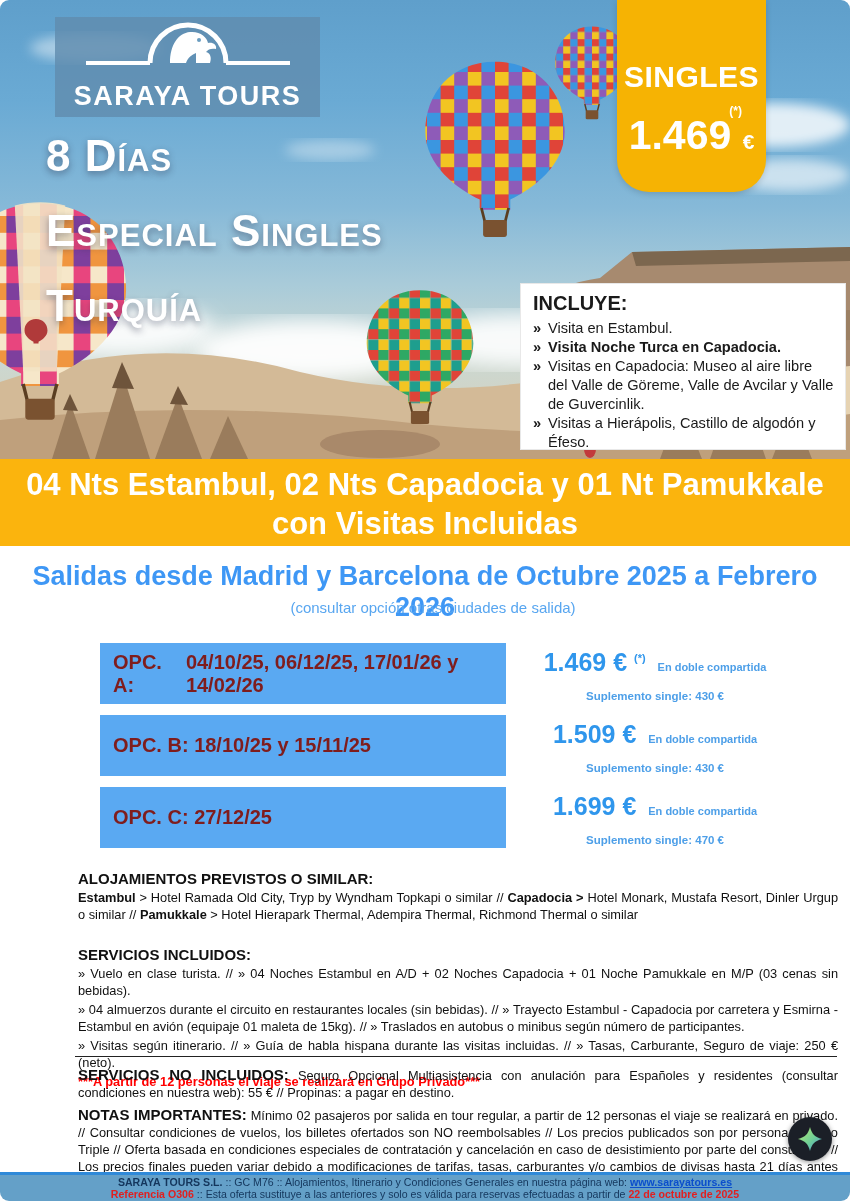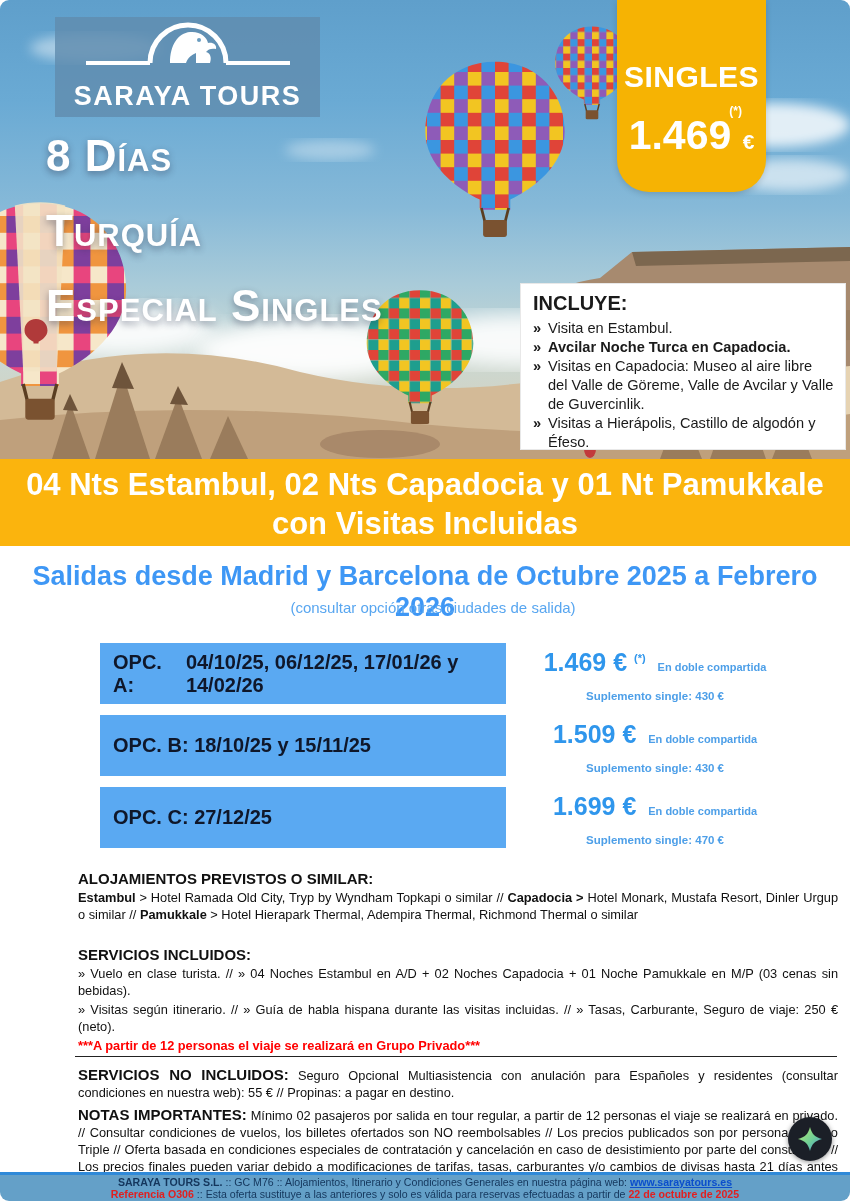--- a/index.html
+++ b/index.html
@@ -37,21 +37,21 @@
   
   .banner{position:absolute;left:0;top:459px;width:850px;height:87px;background:#FBB40D;color:#fff;
           text-align:center;font-weight:bold;font-size:31px;line-height:39px;padding-top:6px;box-sizing:border-box;}
 
   
   .dep-head{position:absolute;left:0;top:561px;width:850px;text-align:center;color:#3E97F5;
             font-size:27px;font-weight:bold;}
   .dep-sub{position:absolute;left:0;top:599px;width:850px;text-align:center;color:#58A6F0;font-size:15px;padding-left:8px;}
 
   .opt-row{position:absolute;left:0;width:850px;height:61px;}
-  .opt-box{position:absolute;left:100px;top:0;width:406px;height:61px;background:#5AA9F2;color:#0f172a;
+  .opt-box{position:absolute;left:100px;top:0;width:406px;height:61px;background:#5AA9F2;color:#7f1d1d;
            font-weight:bold;font-size:20px;display:flex;align-items:center;padding-left:13px;box-sizing:border-box;}
   .opt-price{position:absolute;left:515px;top:0;width:280px;height:61px;display:flex;flex-direction:column;
              justify-content:center;text-align:center;}
   .opt-price-line{font-size:25px;font-weight:bold;color:#2F96EC;line-height:26px;}
   .opt-ast{font-size:11px;vertical-align:super;}
   .opt-note{font-size:11px;font-weight:bold;color:#4D9FE8;margin-left:5px;}
   .opt-supp{font-size:11.5px;color:#4D9FE8;font-weight:bold;margin-top:10px;}
 
   
   .sec{position:absolute;left:78px;width:760px;color:#111;font-size:12.8px;line-height:17px;text-align:justify;}
@@ -193,34 +193,34 @@
       <div class="pb-label">SINGLES</div>
       <div class="pb-ast">(*)</div>
       <div class="pb-price">
         <span>1.469</span>
         <span class="pb-eur">€</span>
       </div>
     </div>
 
     <div class="hero-title">
       <div>8 Días</div>
+      <div>Especial Singles</div>
       <div>Turquía</div>
-      <div>Especial Singles</div>
     </div>
 
     <div class="includes-box">
       <div class="inc-head">INCLUYE:</div>
       <ul class="inc-list">
         <li>
           <span class="inc-bullet">»</span>
           <span>Visita en Estambul.</span>
         </li>
         <li>
           <span class="inc-bullet">»</span>
-          <span class="inc-bold">Avcilar Noche Turca en Capadocia.</span>
+          <span class="inc-bold">Visita Noche Turca en Capadocia.</span>
         </li>
         <li>
           <span class="inc-bullet">»</span>
           <span>Visitas en Capadocia: Museo al aire libre del Valle de Göreme, Valle de Avcilar y Valle de Guvercinlik.</span>
         </li>
         <li>
           <span class="inc-bullet">»</span>
           <span>Visitas a Hierápolis, Castillo de algodón y Éfeso.</span>
         </li>
       </ul>
@@ -281,20 +281,21 @@
   </div>
 
   <div class="sec" style="top:870px;">
     <div class="sec-head">ALOJAMIENTOS PREVISTOS O SIMILAR:</div>
     <p><span class="bold">Estambul</span><span> &gt; Hotel Ramada Old City, Tryp by Wyndham Topkapi o similar //  </span><span class="bold">Capadocia &gt;</span><span>  Hotel Monark, Mustafa Resort, Dinler Urgup o similar // </span><span class="bold">Pamukkale</span><span> &gt; Hotel Hierapark Thermal, Adempira Thermal, Richmond Thermal o similar</span></p>
   </div>
 
   <div class="sec" style="top:946px;">
     <div class="sec-head">SERVICIOS INCLUIDOS:</div>
     <p>» Vuelo en clase turista. // » 04 Noches Estambul en A/D + 02 Noches Capadocia + 01 Noche Pamukkale en M/P (03 cenas sin bebidas).</p>
+    <p>» 04 almuerzos durante el circuito en restaurantes locales (sin bebidas). // » Trayecto Estambul - Capadocia por carretera y Esmirna - Estambul en avión (equipaje 01 maleta de 15kg). // » Traslados en autobus o minibus según número de participantes.</p>
     <p>» Visitas según itinerario. // » Guía de habla hispana durante las visitas incluidas. // » Tasas, Carburante, Seguro de viaje: 250 € (neto).</p>
     <p class="red-note">***A partir de 12 personas el viaje se realizará en Grupo Privado***</p>
   </div>
 
   <div class="divider"></div>
 
   <div class="sec" style="top:1064px;">
     <p><span class="inline-head">SERVICIOS  NO  INCLUIDOS:</span><span> Seguro Opcional Multiasistencia con anulación para Españoles y residentes (consultar condiciones en nuestra web): 55 € // Propinas: a pagar en destino.</span></p>
   </div>
 

